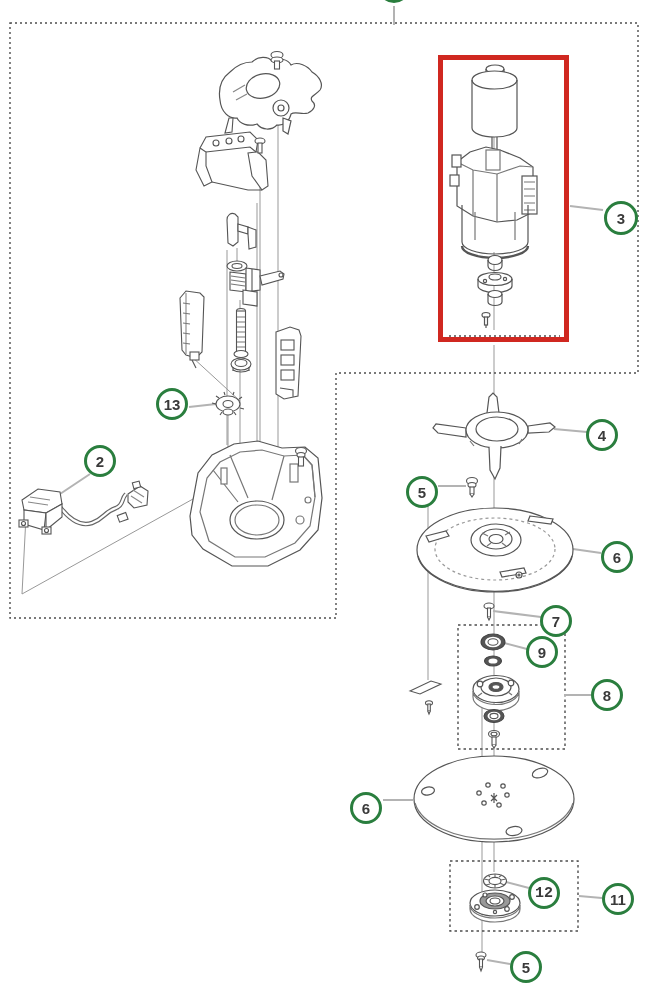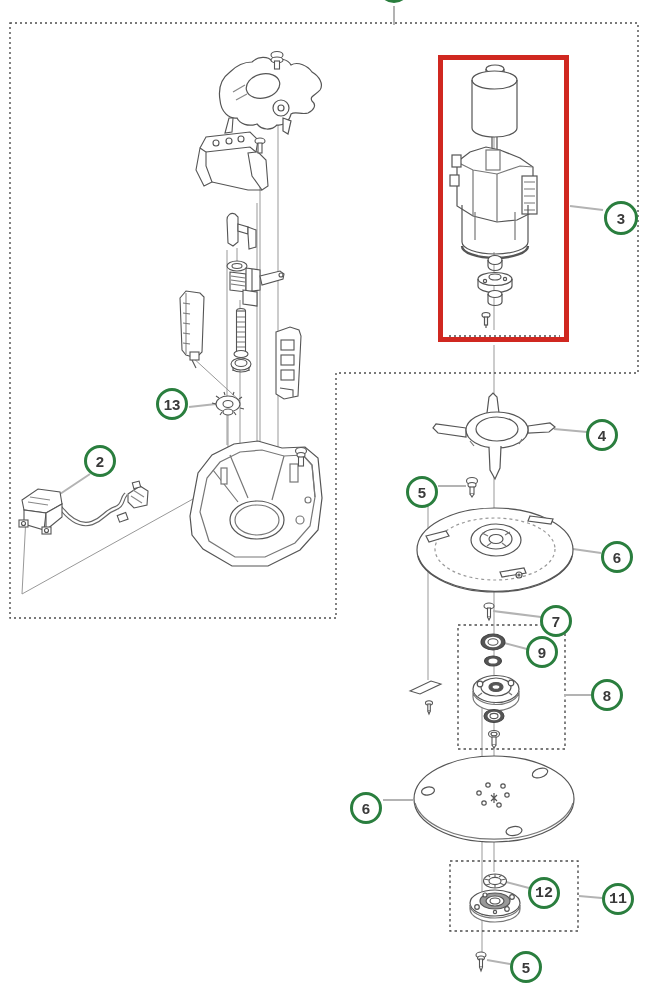--- a/index.html
+++ b/index.html
@@ -365,15 +365,15 @@
   <div class="callout" style="left:156px;top:388px;">13</div>
   <div class="callout" style="left:604px;top:201px;width:34px;height:34px;">3</div>
   <div class="callout" style="left:586px;top:419px;">4</div>
   <div class="callout" style="left:406px;top:476px;">5</div>
   <div class="callout" style="left:601px;top:541px;">6</div>
   <div class="callout" style="left:540px;top:605px;">7</div>
   <div class="callout" style="left:526px;top:636px;">9</div>
   <div class="callout" style="left:591px;top:679px;">8</div>
   <div class="callout" style="left:350px;top:792px;">6</div>
   <div class="callout" style="left:528px;top:877px;font-family:Liberation Mono, monospace;">12</div>
-  <div class="callout" style="left:602px;top:883px;font-family:Liberation Mono, monospace;">11</div>
+  <div class="callout" style="left:602px;top:883px;">11</div>
   <div class="callout" style="left:510px;top:951px;">5</div>
 </div>
 
 </body></html>

